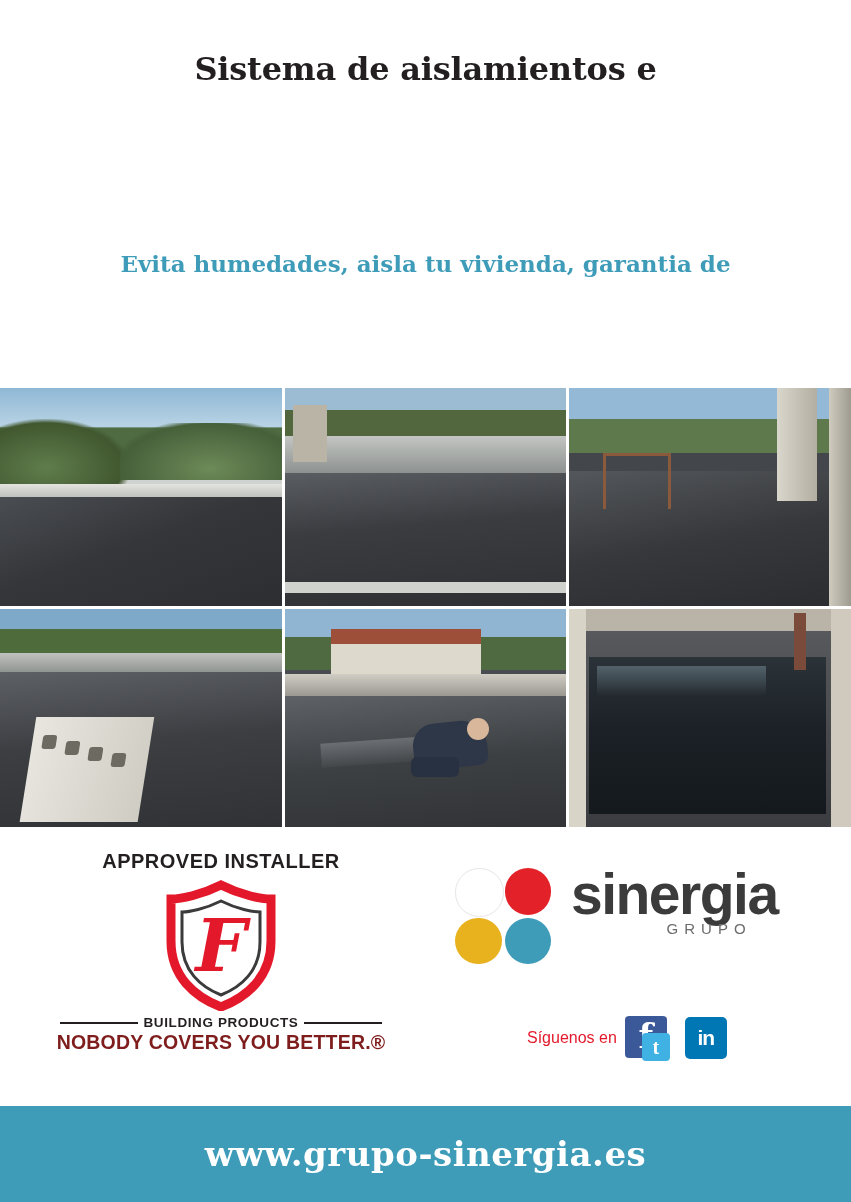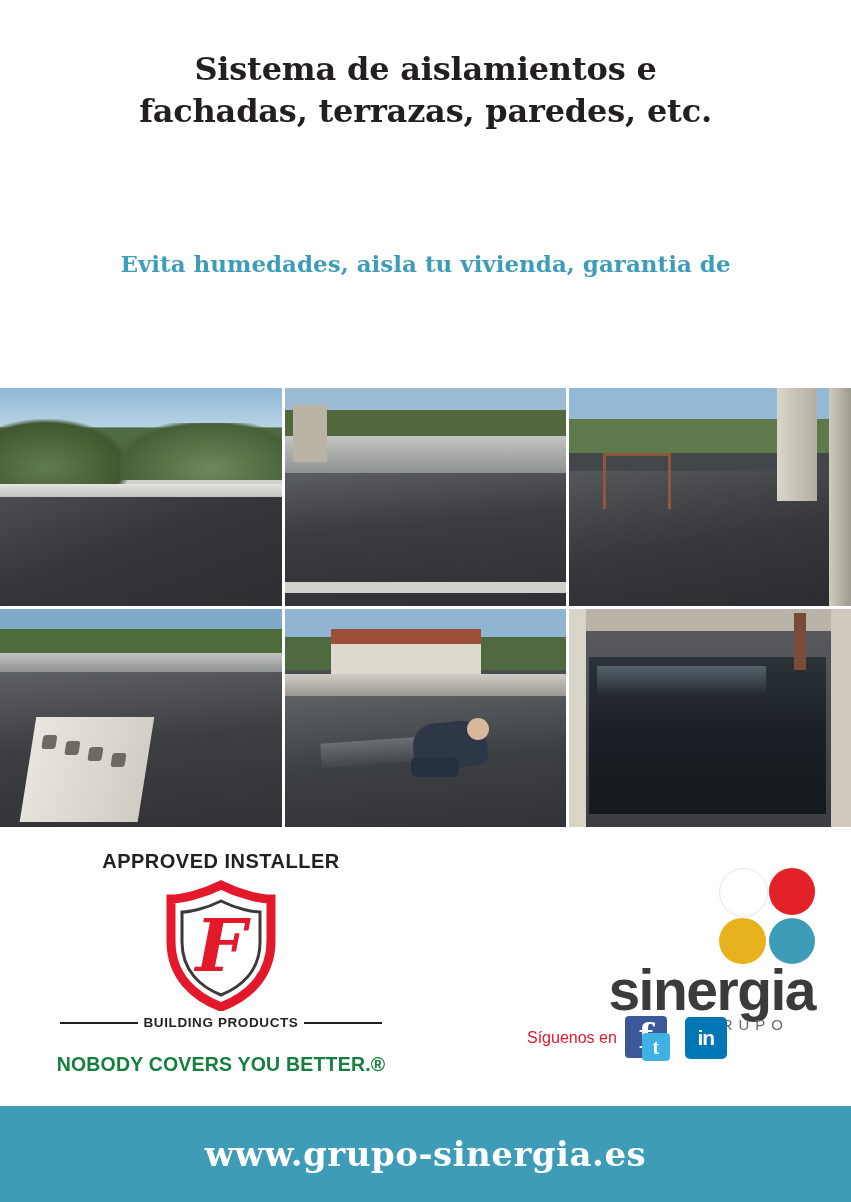--- a/index.html
+++ b/index.html
@@ -320,36 +320,35 @@
     font-size: 13.5px;
     letter-spacing: 0.6px;
     color: #231f20;
     white-space: nowrap;
   }
   .nobody {
     font-family: "Liberation Sans", sans-serif;
     font-weight: bold;
     font-size: 19.5px;
     letter-spacing: 0.2px;
-    color: #15803d;
-    margin-top: 23px;
+    color: #7f1d1d;
+    margin-top: 1px;
   }
 
   
   .sinergia-block {
     position: absolute;
     left: 455px;
     top: 30px;
     width: 360px;
   }
   .sinergia-row {
     display: flex;
-    align-items: flex-end;
-    gap: 0;
-    flex-direction: column;
+    align-items: flex-start;
+    gap: 20px;
   }
   .dots {
     width: 96px;
     height: 96px;
     display: grid;
     grid-template-columns: 1fr 1fr;
     grid-template-rows: 1fr 1fr;
     gap: 3px;
     flex: 0 0 auto;
   }
@@ -460,21 +459,20 @@
     letter-spacing: 0.5px;
   }
 </style>
 </head>
 <body>
 
 <div class="page">
 
   <div class="headline">
     <span class="ln">Sistema de aislamientos e</span>
-    <span class="ln">fachadas, terrazas, paredes, etc.</span>
   </div>
 
   <div class="subhead">
     <span class="ln">Evita humedades, aisla tu vivienda, garantia de</span>
   </div>
 
   <div class="gallery">
 
     <div class="grid-row row1">
       <div class="photo w1 p1">

